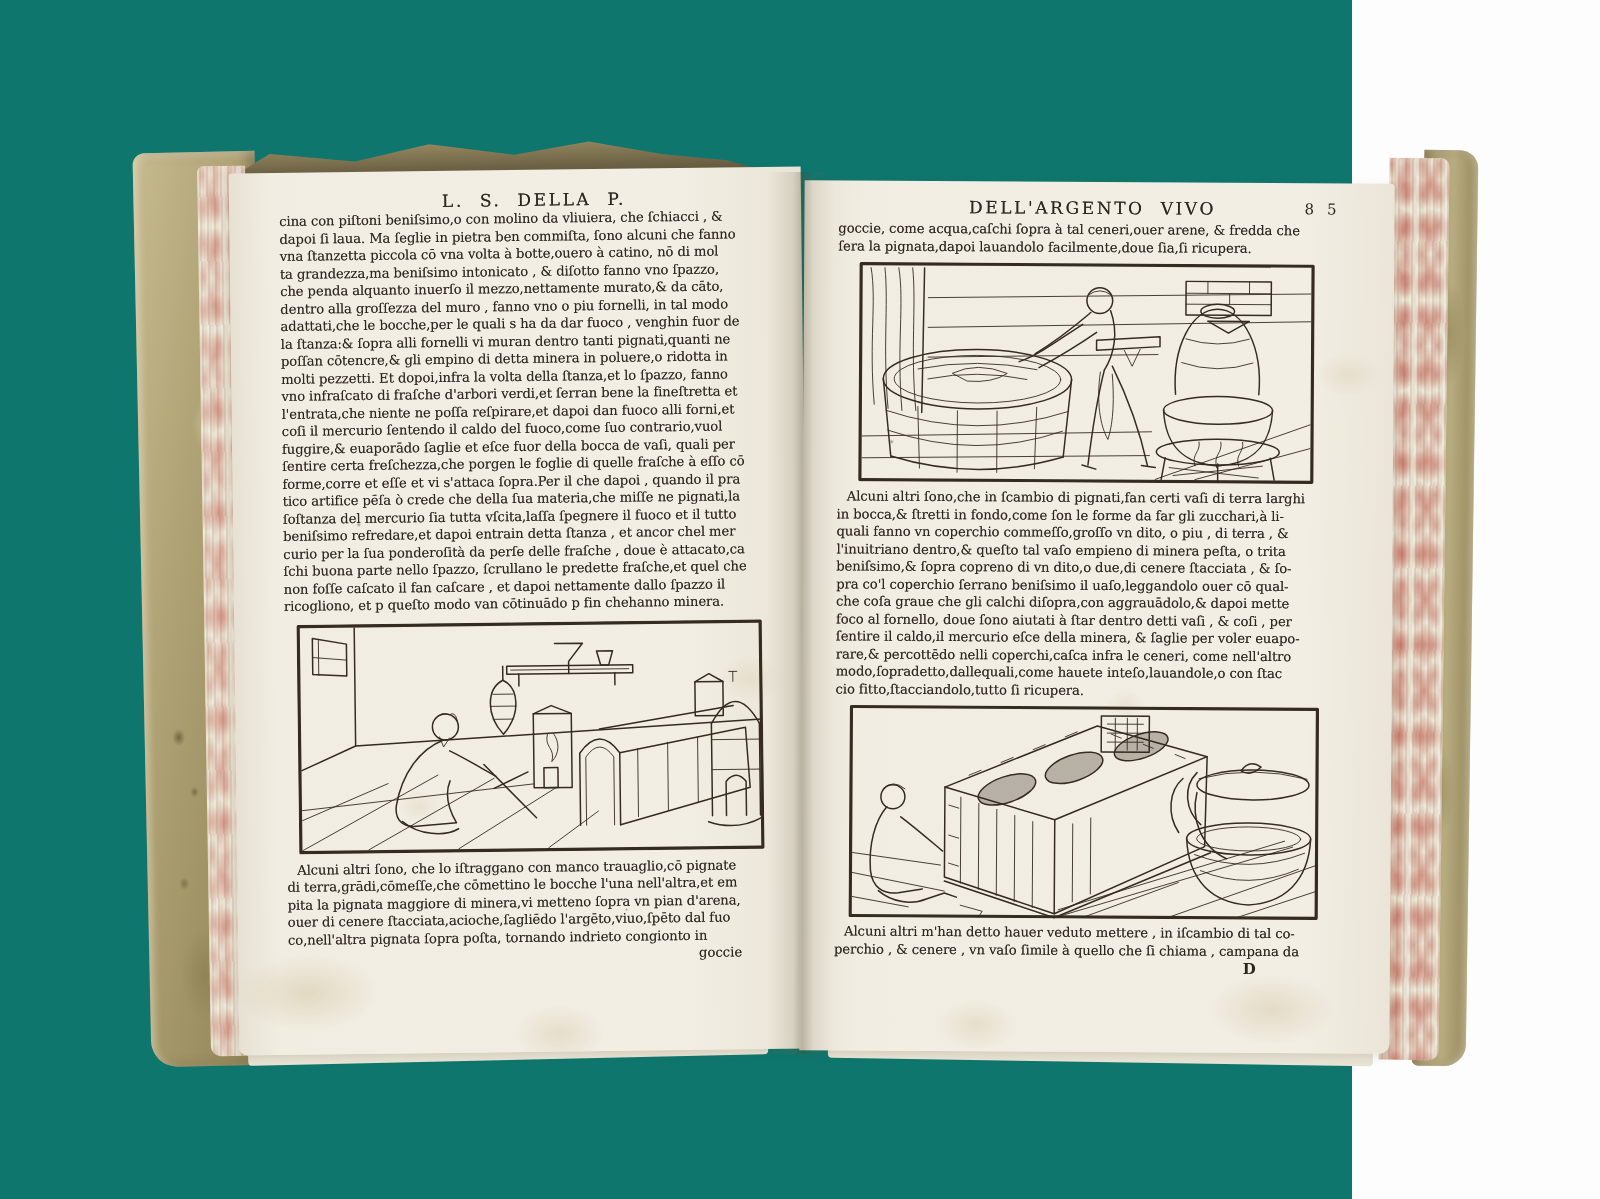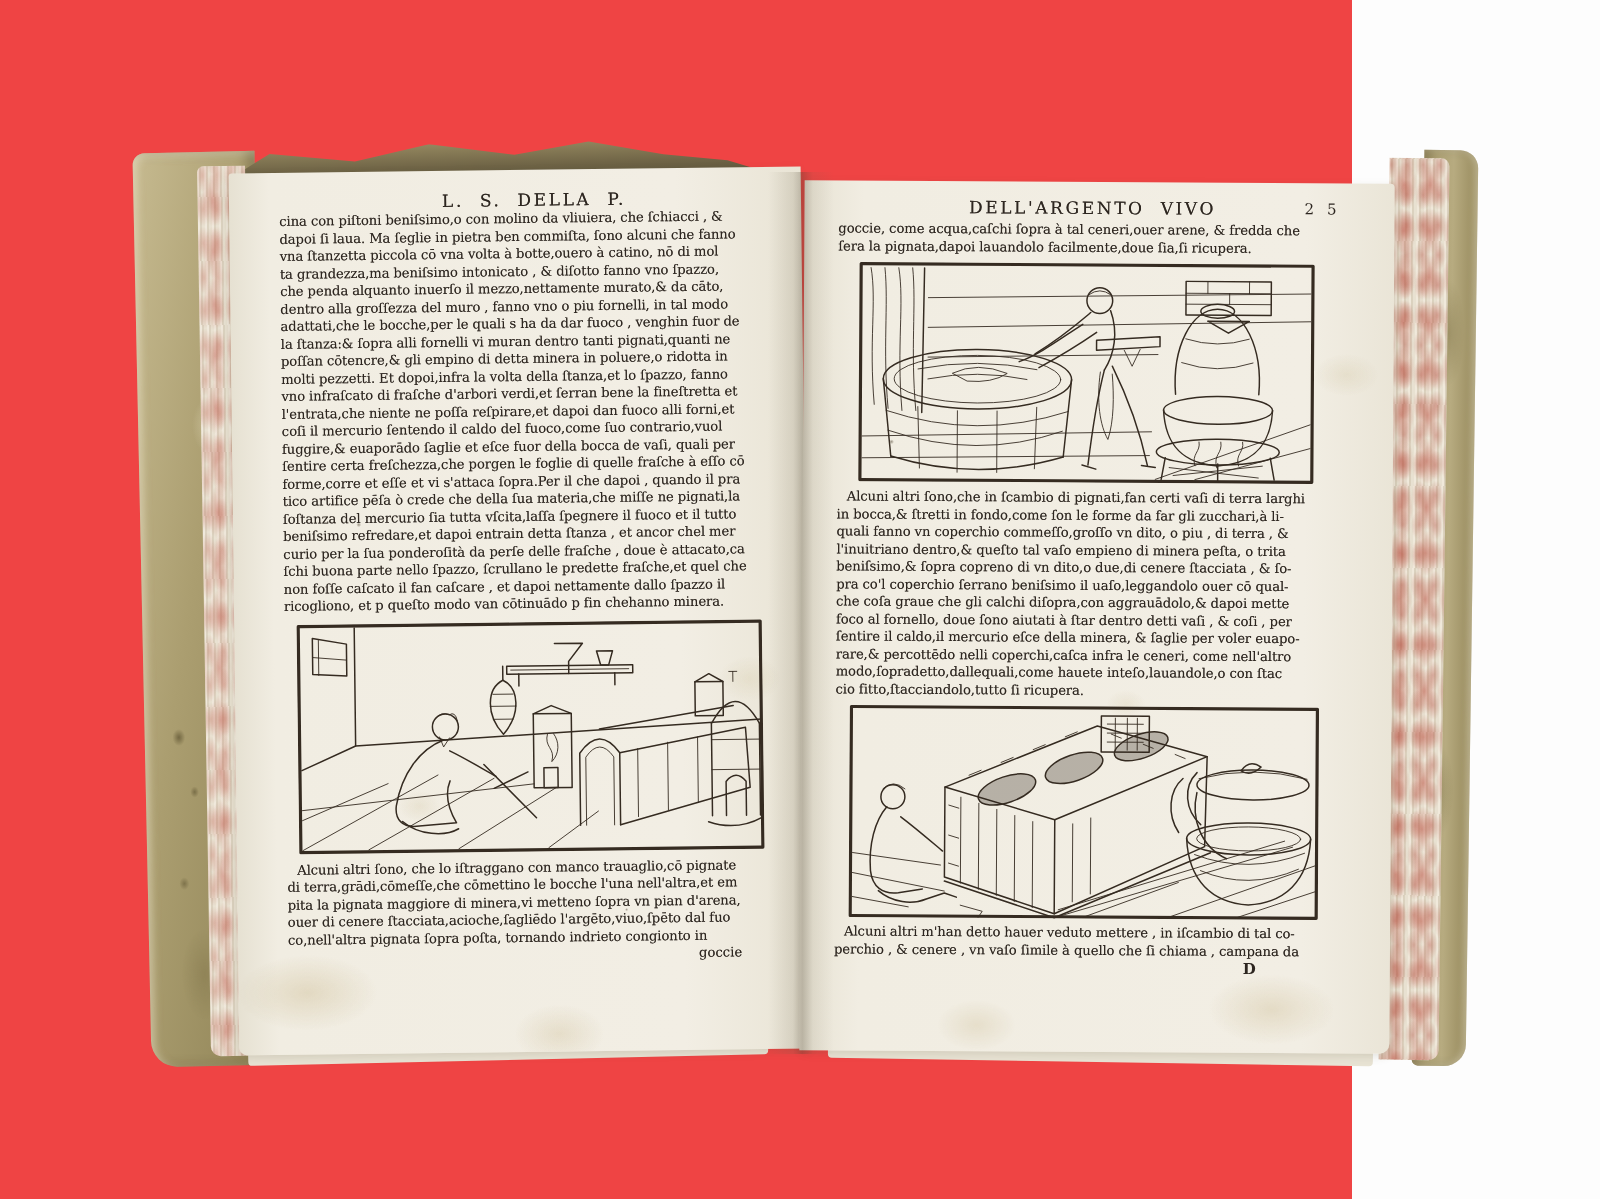--- a/index.html
+++ b/index.html
@@ -1,16 +1,16 @@
 <!DOCTYPE html>
 <html><head>
 <meta charset="utf-8">
 <style>
   html,body{margin:0;padding:0;background:#fdfdfd;overflow:hidden;}
-  .photo{position:relative;width:1352px;height:1199px;background:#ef4444;
+  .photo{position:relative;width:1352px;height:1199px;background:#0f766e;
          font-family:"DejaVu Serif","Liberation Serif",serif;color:#2d2620;}
 
   
   .cover{position:absolute;}
   .cover-left{left:142px;top:152px;width:122px;height:914px;
     background:linear-gradient(100deg,#c6ba90 0%,#ab9e70 45%,#8f8356 100%);
     background-blend-mode:multiply;border-radius:12px 0 16px 26px;transform:rotate(-1.2deg);
     box-shadow:inset -8px 0 12px rgba(60,50,25,.30), inset 3px 3px 8px rgba(255,250,230,.5);}
   .cover-left::after{content:'';position:absolute;inset:0;border-radius:inherit;
     background:
@@ -193,21 +193,21 @@
 ouer di cenere ſtacciata,acioche,ſagliēdo l'argēto,viuo,ſpēto dal fuo
 co,nell'altra pignata ſopra poſta, tornando indrieto congionto in</div>
       <div class="catchword">goccie</div>
     </div>
   </div>
 
   <div class="page page-right">
     <div class="content pr-content">
       <div class="header-row">
         <div class="running-header">DELL'ARGENTO VIVO</div>
-        <div class="page-number">2 5</div>
+        <div class="page-number">8 5</div>
       </div>
       <div class="body-text">goccie, come acqua,caſchi ſopra à tal ceneri,ouer arene, &amp; fredda che
 ſera la pignata,dapoi lauandolo facilmente,doue ſia,ſi ricupera.</div>
 
       <div class="woodcut wc-b" aria-label="Woodcut: man washing ore in a large round staved tub, at right a great egg-shaped pot set over another pot on a ring stand above a fire">
         <svg viewBox="0 0 460 222">
           <rect class="frame" x="2" y="2" width="456" height="218"></rect>
           <path class="thin" d="M12 6 C18 40 10 80 16 144 M26 6 C30 44 24 86 30 148 M40 6 C46 42 38 84 44 150 M54 6 C58 44 52 88 58 150"></path>
           <path d="M66 6 L64 152"></path>
           <path class="thin" d="M70 36 L456 30 M70 66 L456 58 M70 96 L302 92"></path>

